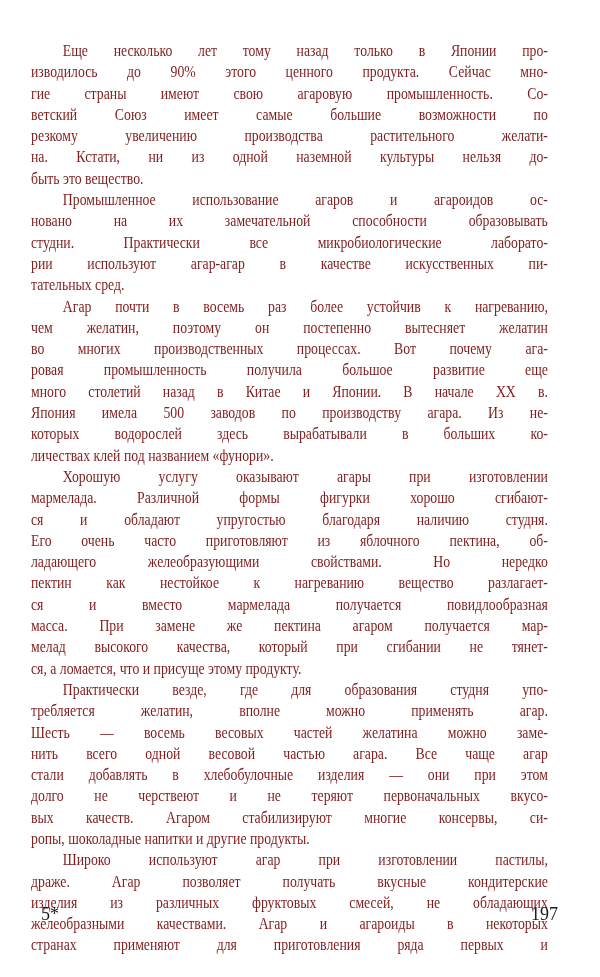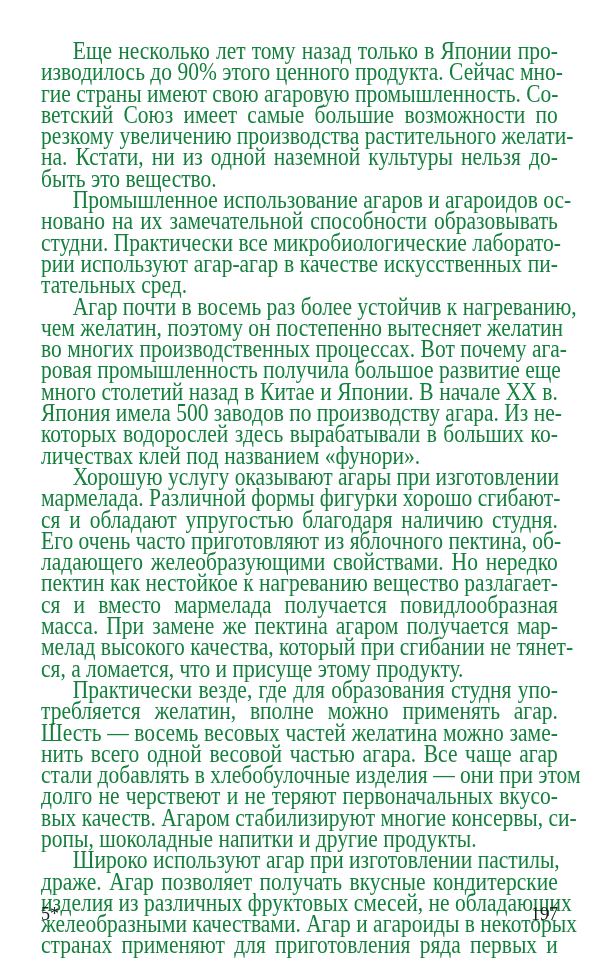--- a/index.html
+++ b/index.html
@@ -1,20 +1,20 @@
 <!DOCTYPE html>
 <html><head>
 <meta charset="utf-8">
 <style>
   html, body { margin: 0; padding: 0; background: #ffffff; }
   body { width: 600px; height: 977px; position: relative; overflow: hidden; }
   .page {
-    position: absolute; left: 41px; top: 40px; width: 517px;
+    position: absolute; left: 31px; top: 40px; width: 517px;
     font-family: "Liberation Serif", "DejaVu Serif", serif;
-    font-size: 25px; color: #15803d;
+    font-size: 16px; color: #7f1d1d;
   }
   .line {
     height: 21.3px; line-height: 21.3px;
     white-space: nowrap;
     text-align: justify; text-align-last: justify;
     transform: scaleX(0.86); transform-origin: left center;
     width: 601px;
   }
   .line.indent { padding-left: 37px; width: 564px; }
   .line.last { text-align-last: left; }

